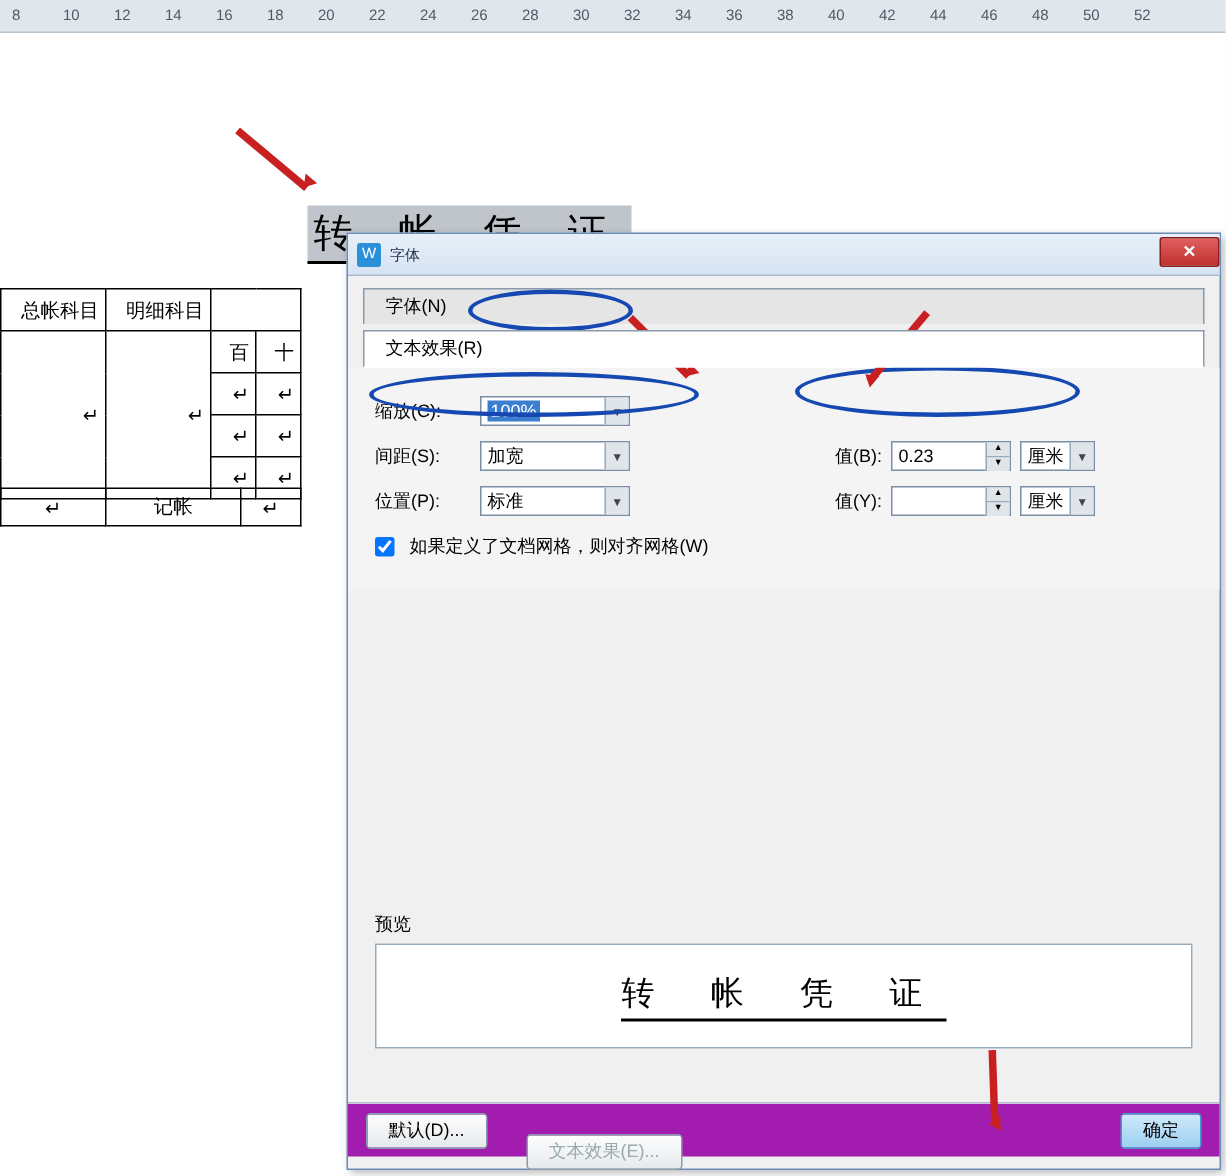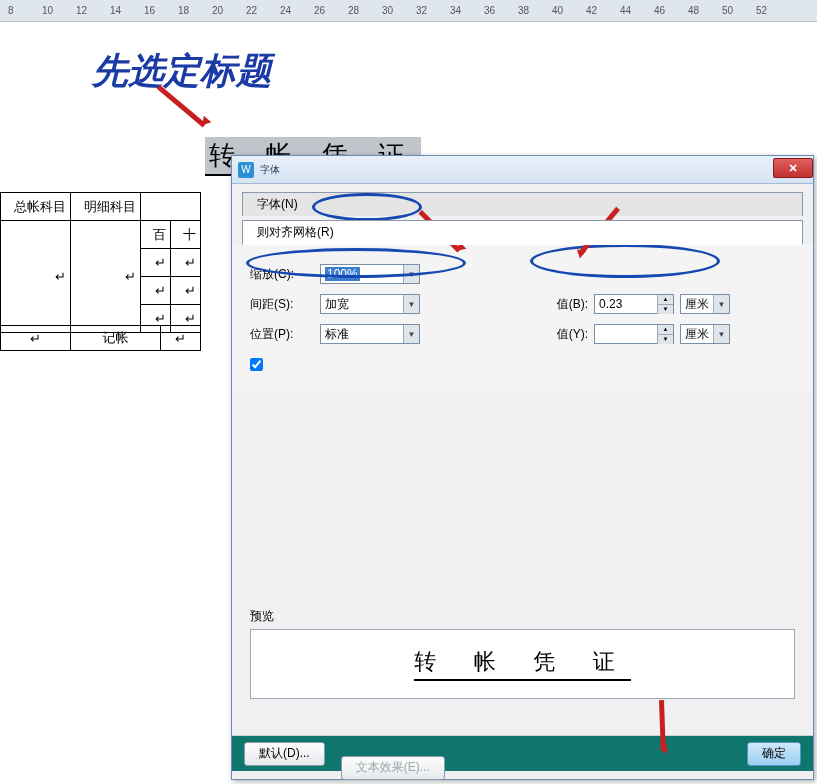--- a/index.html
+++ b/index.html
@@ -230,25 +230,25 @@
       border-bottom: 2px solid #000;
       padding-bottom: 2px;
     }
     .btnbar {
       position: absolute;
       bottom: 8px;
       left: 0;
       right: 0;
       height: 36px;
       border-top: 1px solid #c7cfd8;
-      background: #0f766e;
+      background: #a21caf;
       display: flex;
       align-items: center;
       padding: 12px 12px;
-      gap: 16px;
+      gap: 26px;
     }
     .btn {
       height: 24px;
       padding: 0 14px;
       background: linear-gradient(#fdfdfd, #e6e9ed);
       border: 1px solid #8a9aaa;
       border-radius: 3px;
       font-size: 12px;
       display: inline-flex;
       align-items: center;
@@ -308,21 +308,20 @@
   <span class="ruler-tick" style="left:552px">40</span>
   <span class="ruler-tick" style="left:586px">42</span>
   <span class="ruler-tick" style="left:620px">44</span>
   <span class="ruler-tick" style="left:654px">46</span>
   <span class="ruler-tick" style="left:688px">48</span>
   <span class="ruler-tick" style="left:722px">50</span>
   <span class="ruler-tick" style="left:756px">52</span>
 </div>
 
 <div class="doc-surface">
-  <div class="annotation">先选定标题</div>
   <div class="doc-title">转 帐 凭 证</div>
 
   <table class="doc-table">
     <tbody>
         <tr>
       <td class="w70">总帐科目</td>
       <td class="w70">明细科目</td>
       <td class="w30" colspan="2"></td>
     </tr>
     <tr>
@@ -359,21 +358,21 @@
 
 <div class="dialog">
   <div class="titlebar">
     <div class="app-icon">W</div>
     <span class="titlebar-title">字体</span>
     <div class="close-btn">✕</div>
   </div>
 
   <div class="tabrow">
     <div class="tab">字体(N)</div>
-    <div class="tab active">则对齐网格(R)</div>
+    <div class="tab active">文本效果(R)</div>
   </div>
 
   <div class="form">
     <div class="row">
       <label>缩放(C):</label>
       <div class="sel" style="width:100px">
         <span class="sel-highlight">100%</span>
         <span class="caret">▼</span>
       </div>
     </div>
@@ -412,20 +411,21 @@
             <span>▼</span>
           </span>
       </div>
       <div class="sel" style="width:50px">
         <span>厘米</span>
         <span class="caret">▼</span>
       </div>
     </div>
     <div class="row">
       <input type="checkbox" checked="" class="chk" style="">
+      <label style="width:auto">如果定义了文档网格，则对齐网格(W)</label>
     </div>
   </div>
 
   <div class="preview-group">
     <span class="fieldset-label">预览</span>
     <div class="preview-box">
       <span class="preview-text">转 帐 凭 证</span>
     </div>
   </div>
 

